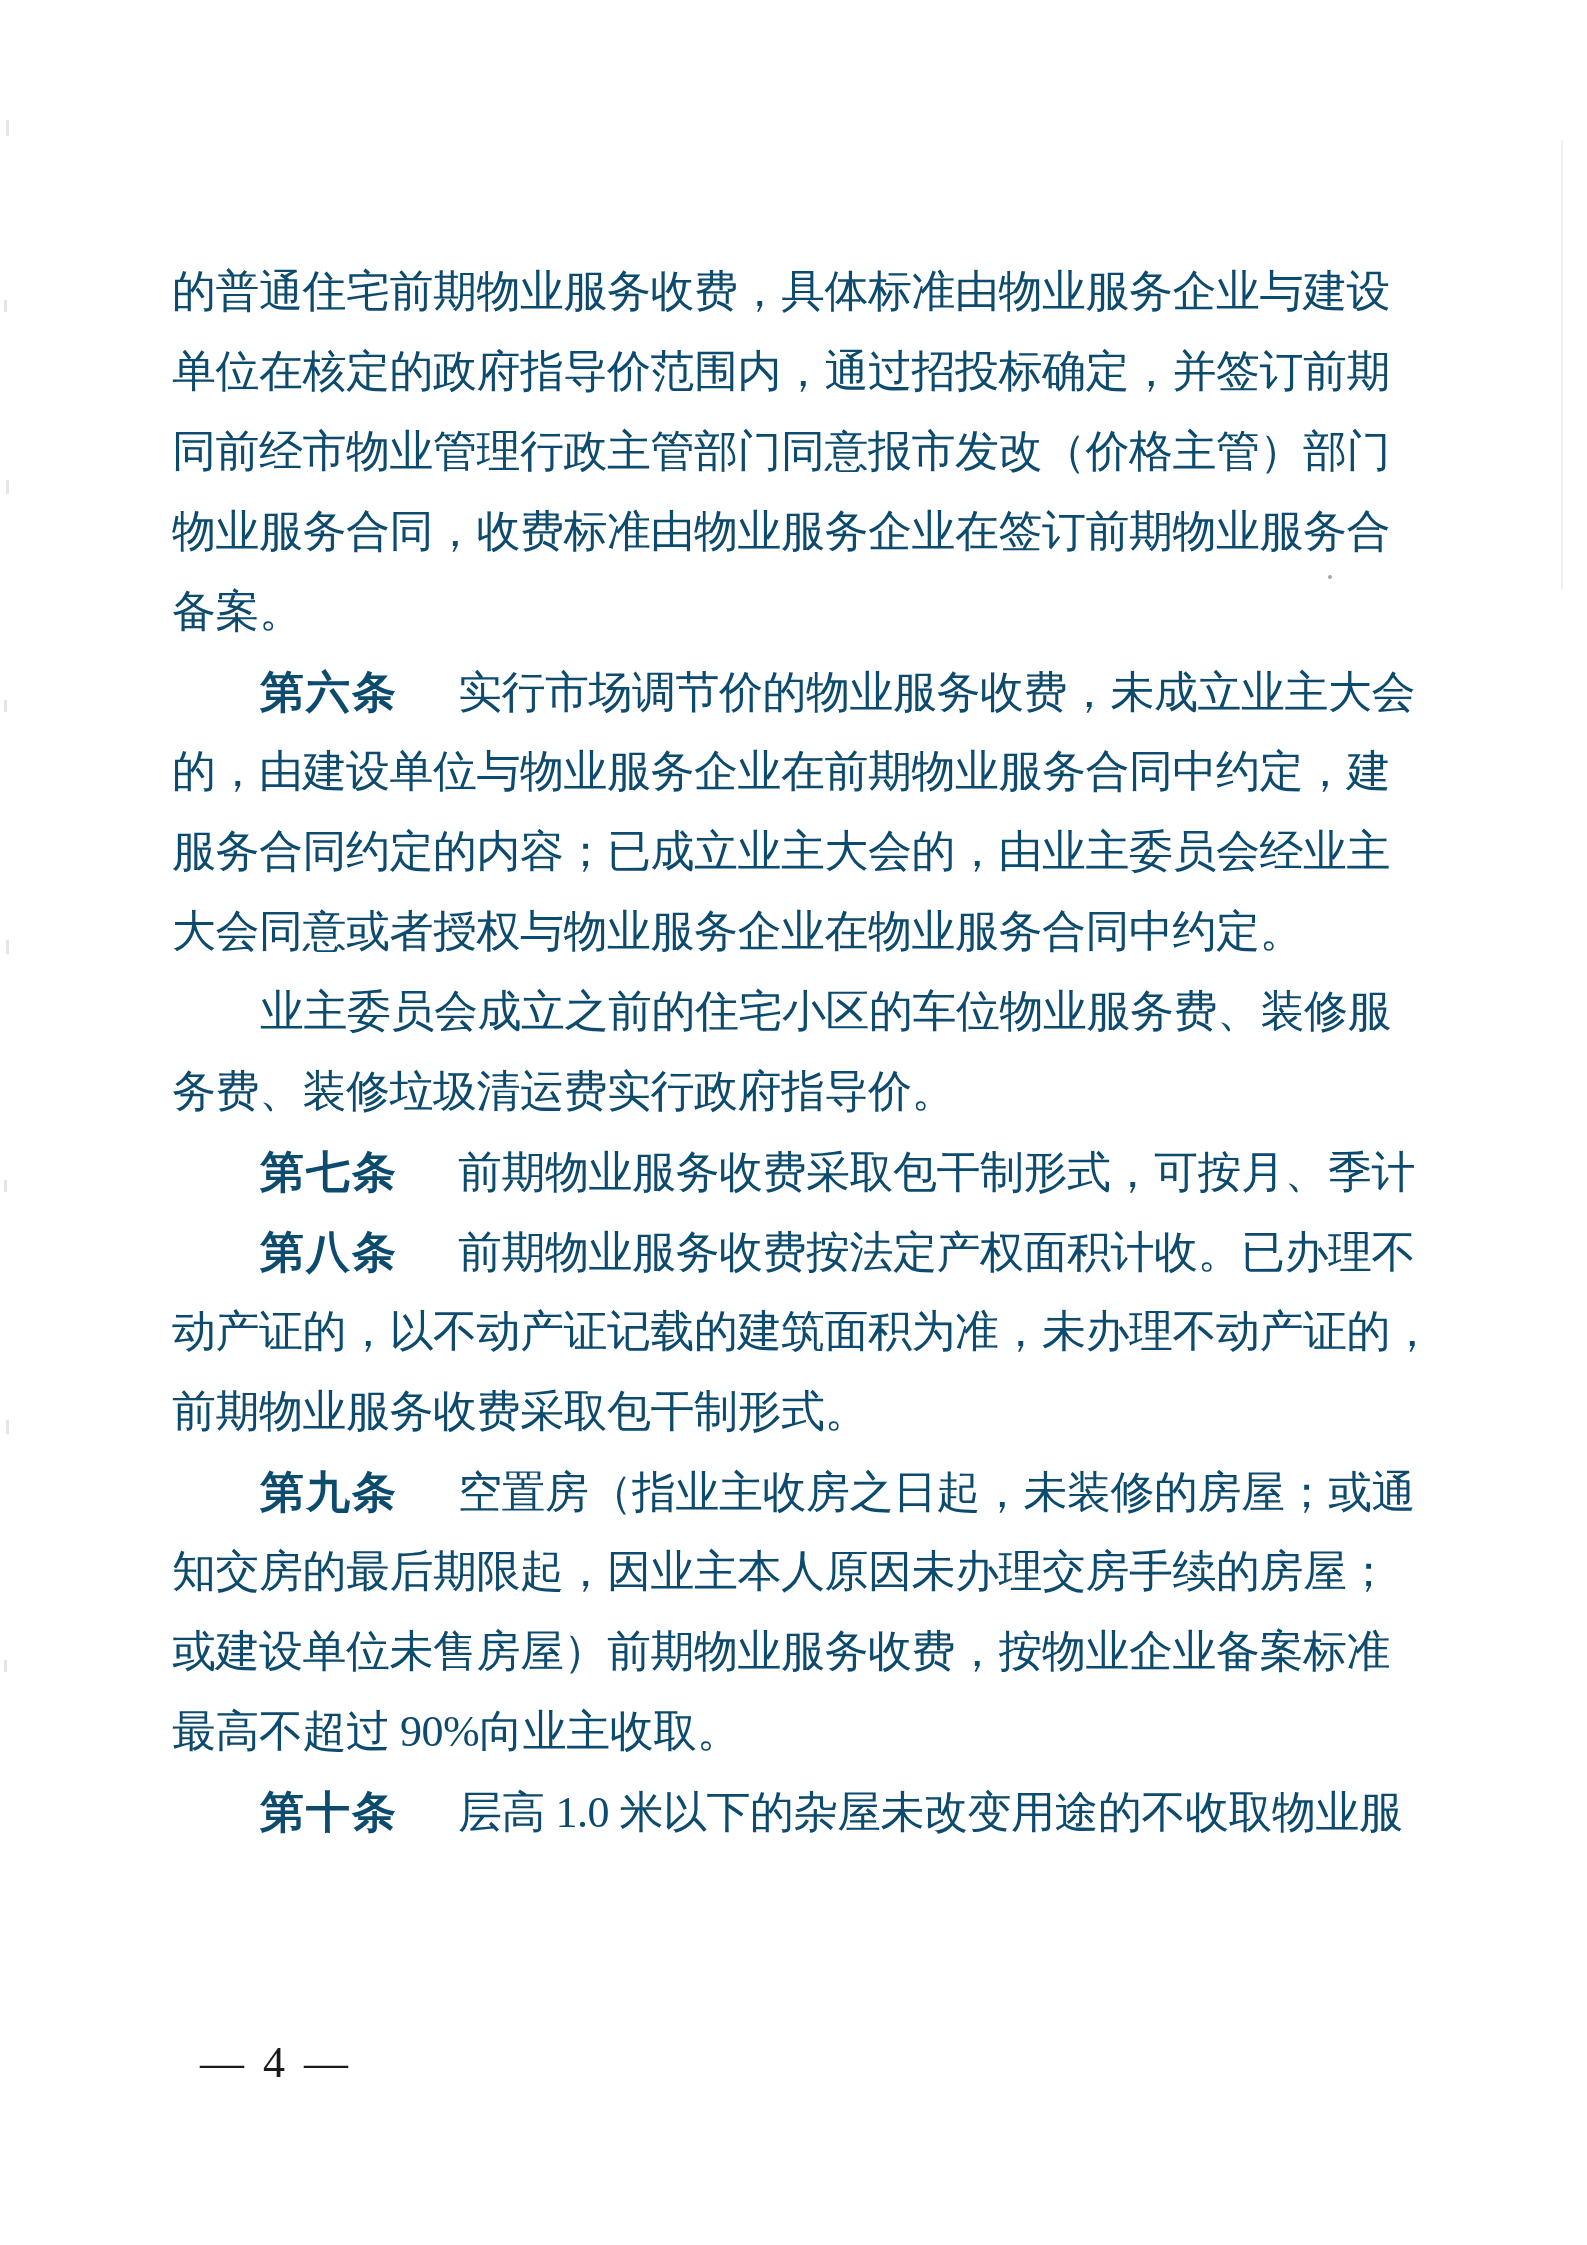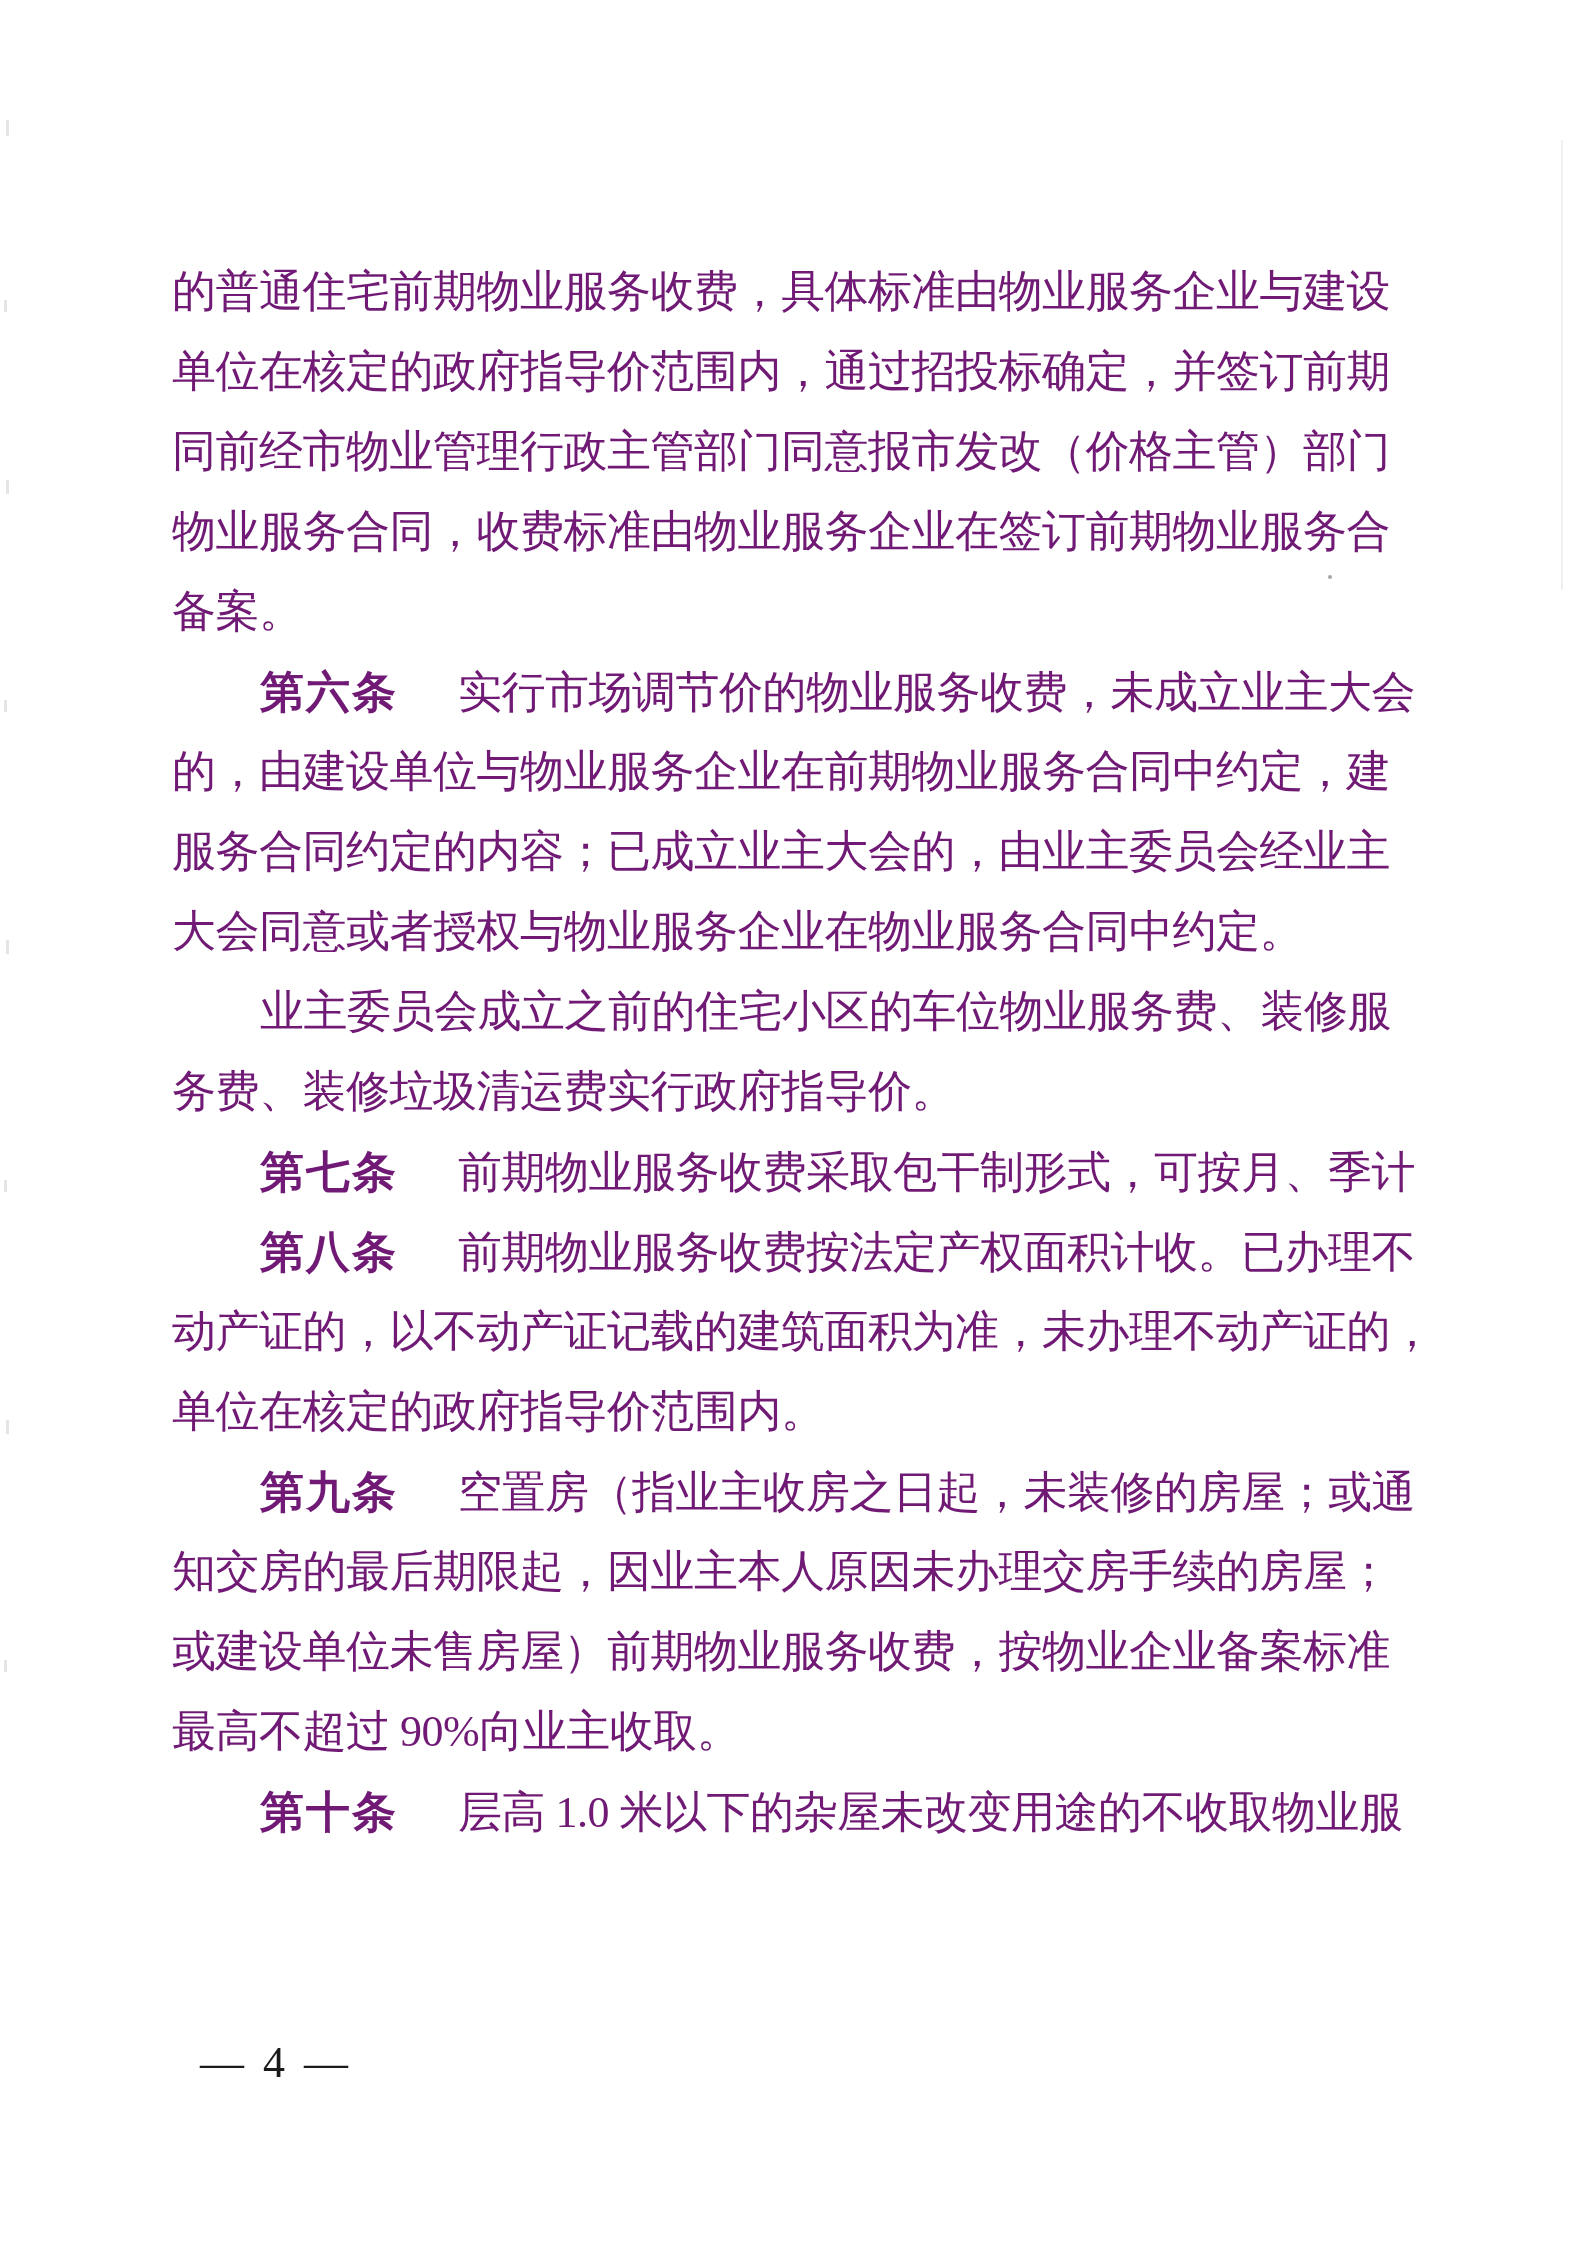--- a/index.html
+++ b/index.html
@@ -25,21 +25,21 @@
     left: 172px;
     top: 252px;
     width: 1270px;
   }
   .line {
     height: 80px;
     line-height: 80px;
     font-size: 44px;
     letter-spacing: -0.5px;
     white-space: nowrap;
-    color: #701a75;
+    color: #0c4a6e;
   }
   .line.indent {
     padding-left: 88px;
   }
   .label {
     font-weight: 700;
     font-family: "Liberation Sans", "DejaVu Sans", sans-serif;
     margin-right: 60px;
     letter-spacing: 2px;
   }
@@ -104,21 +104,21 @@
     <div class="line"><span>服务合同约定的内容；已成立业主大会的，由业主委员会经业主</span></div>
     <div class="line"><span>大会同意或者授权与物业服务企业在物业服务合同中约定。</span></div>
 
     <div class="line indent"><span>业主委员会成立之前的住宅小区的车位物业服务费、装修服</span></div>
     <div class="line"><span>务费、装修垃圾清运费实行政府指导价。</span></div>
 
     <div class="line indent"><span class="label">第七条</span><span>前期物业服务收费采取包干制形式，可按月、季计</span></div>
 
     <div class="line indent"><span class="label">第八条</span><span>前期物业服务收费按法定产权面积计收。已办理不</span></div>
     <div class="line"><span>动产证的，以不动产证记载的建筑面积为准，未办理不动产证的，</span></div>
-    <div class="line"><span>单位在核定的政府指导价范围内。</span></div>
+    <div class="line"><span>前期物业服务收费采取包干制形式。</span></div>
 
     <div class="line indent"><span class="label">第九条</span><span>空置房（指业主收房之日起，未装修的房屋；或通</span></div>
     <div class="line"><span>知交房的最后期限起，因业主本人原因未办理交房手续的房屋；</span></div>
     <div class="line"><span>或建设单位未售房屋）前期物业服务收费，按物业企业备案标准</span></div>
     <div class="line"><span>最高不超过 90%向业主收取。</span></div>
 
     <div class="line indent"><span class="label">第十条</span><span>层高 1.0 米以下的杂屋未改变用途的不收取物业服</span></div>
 
   </div>
 

